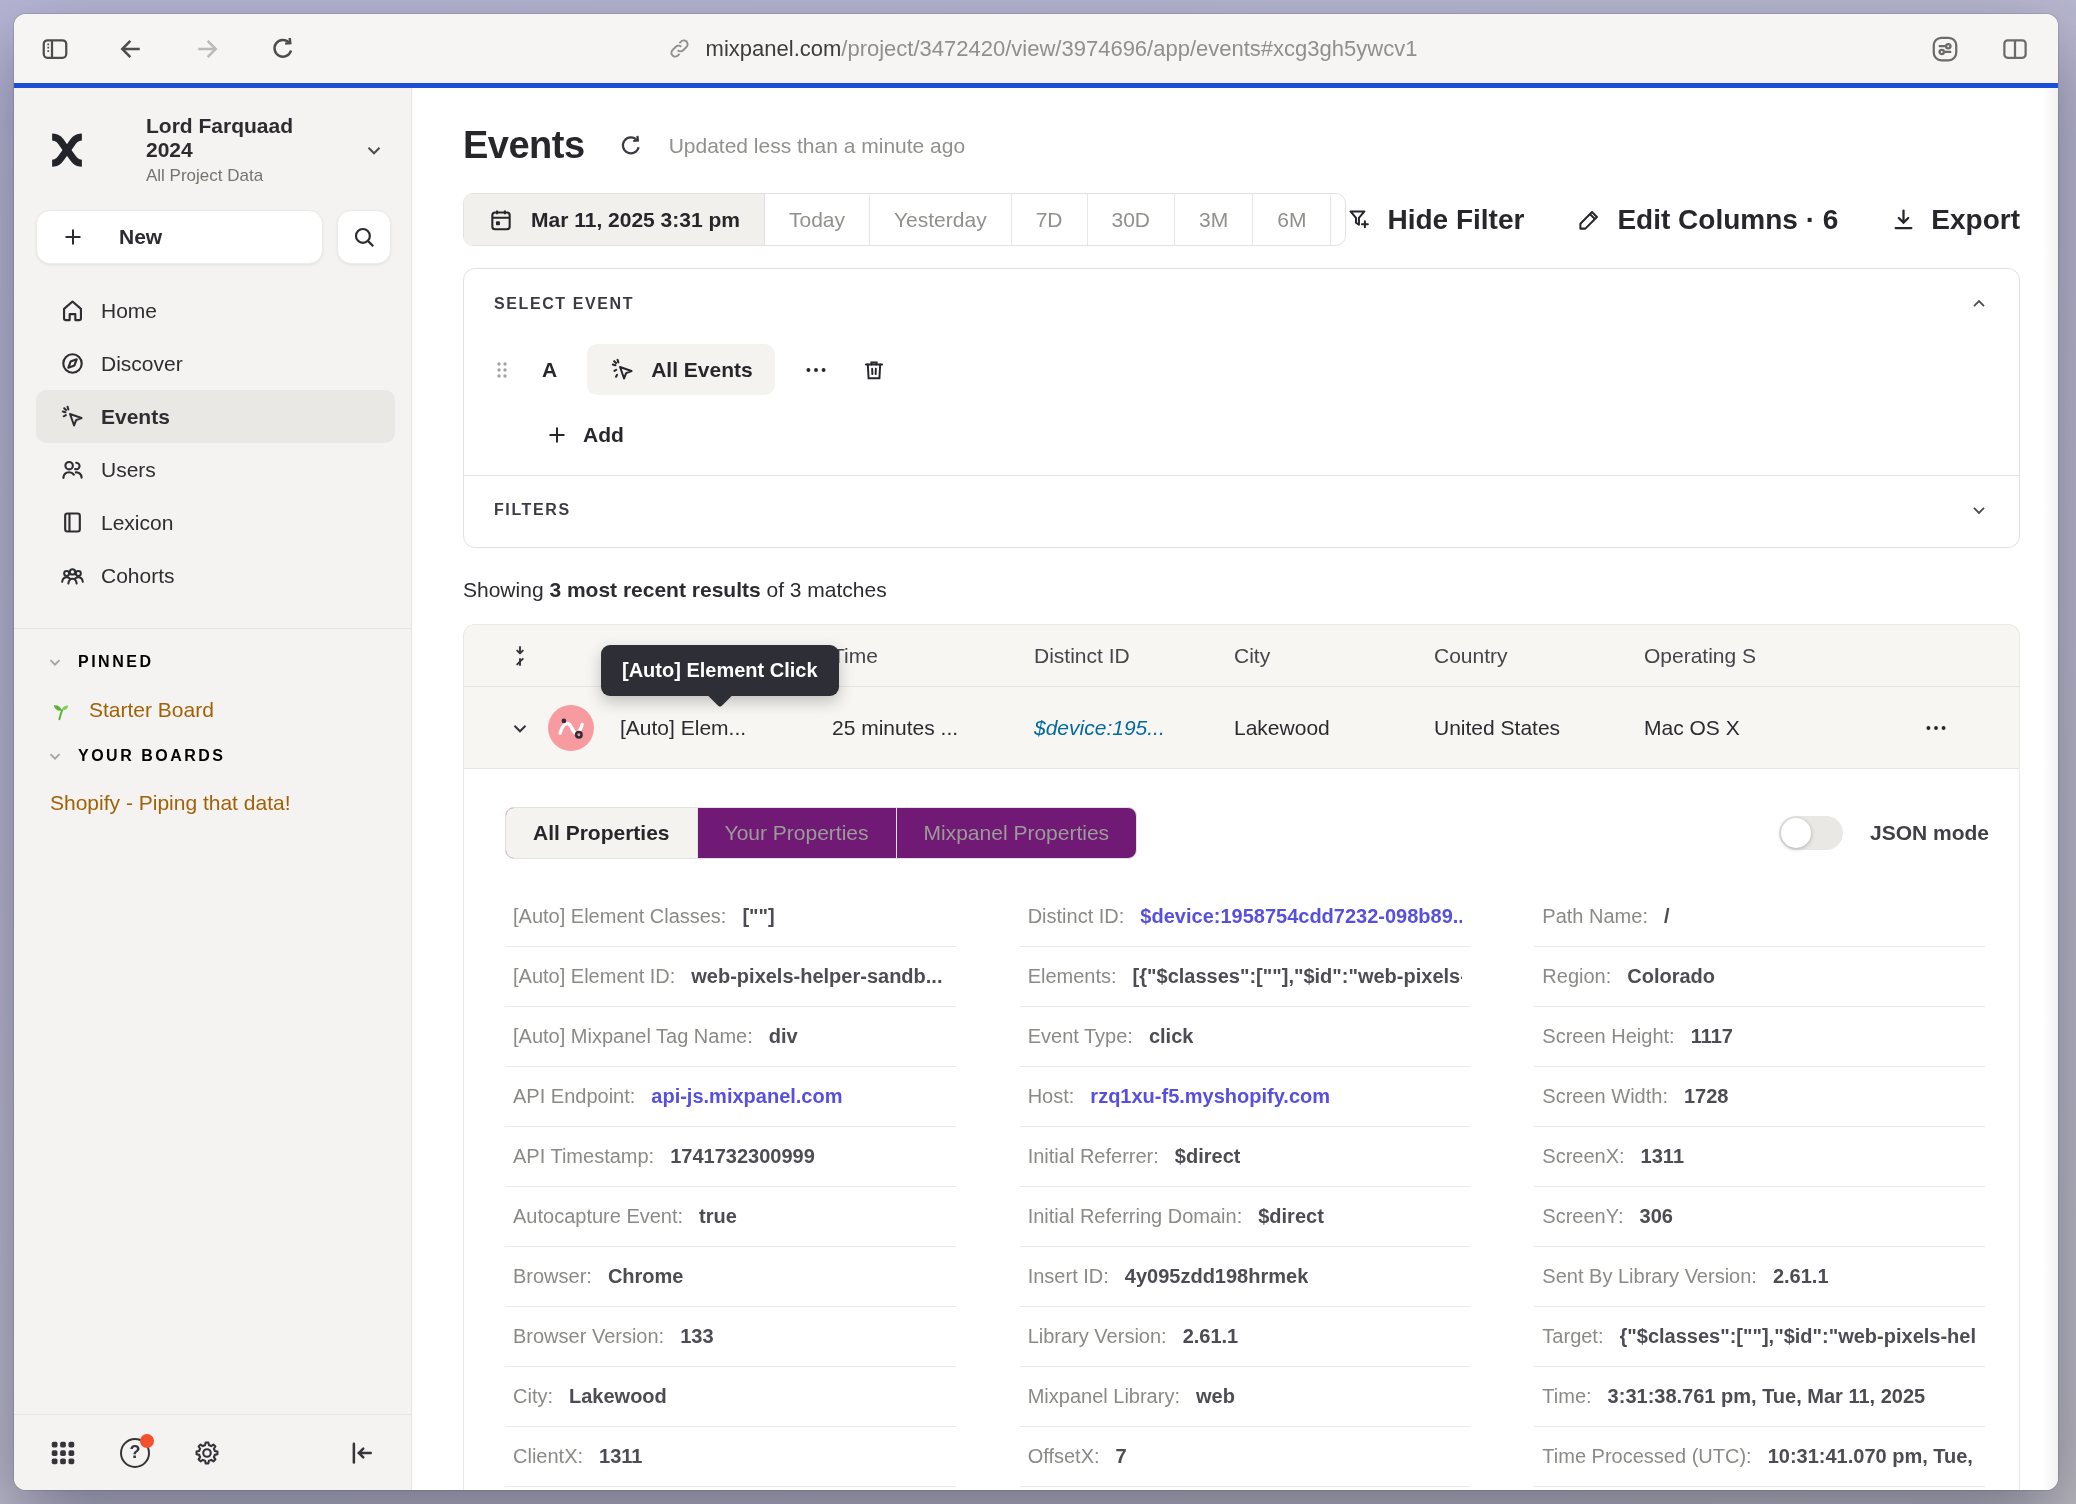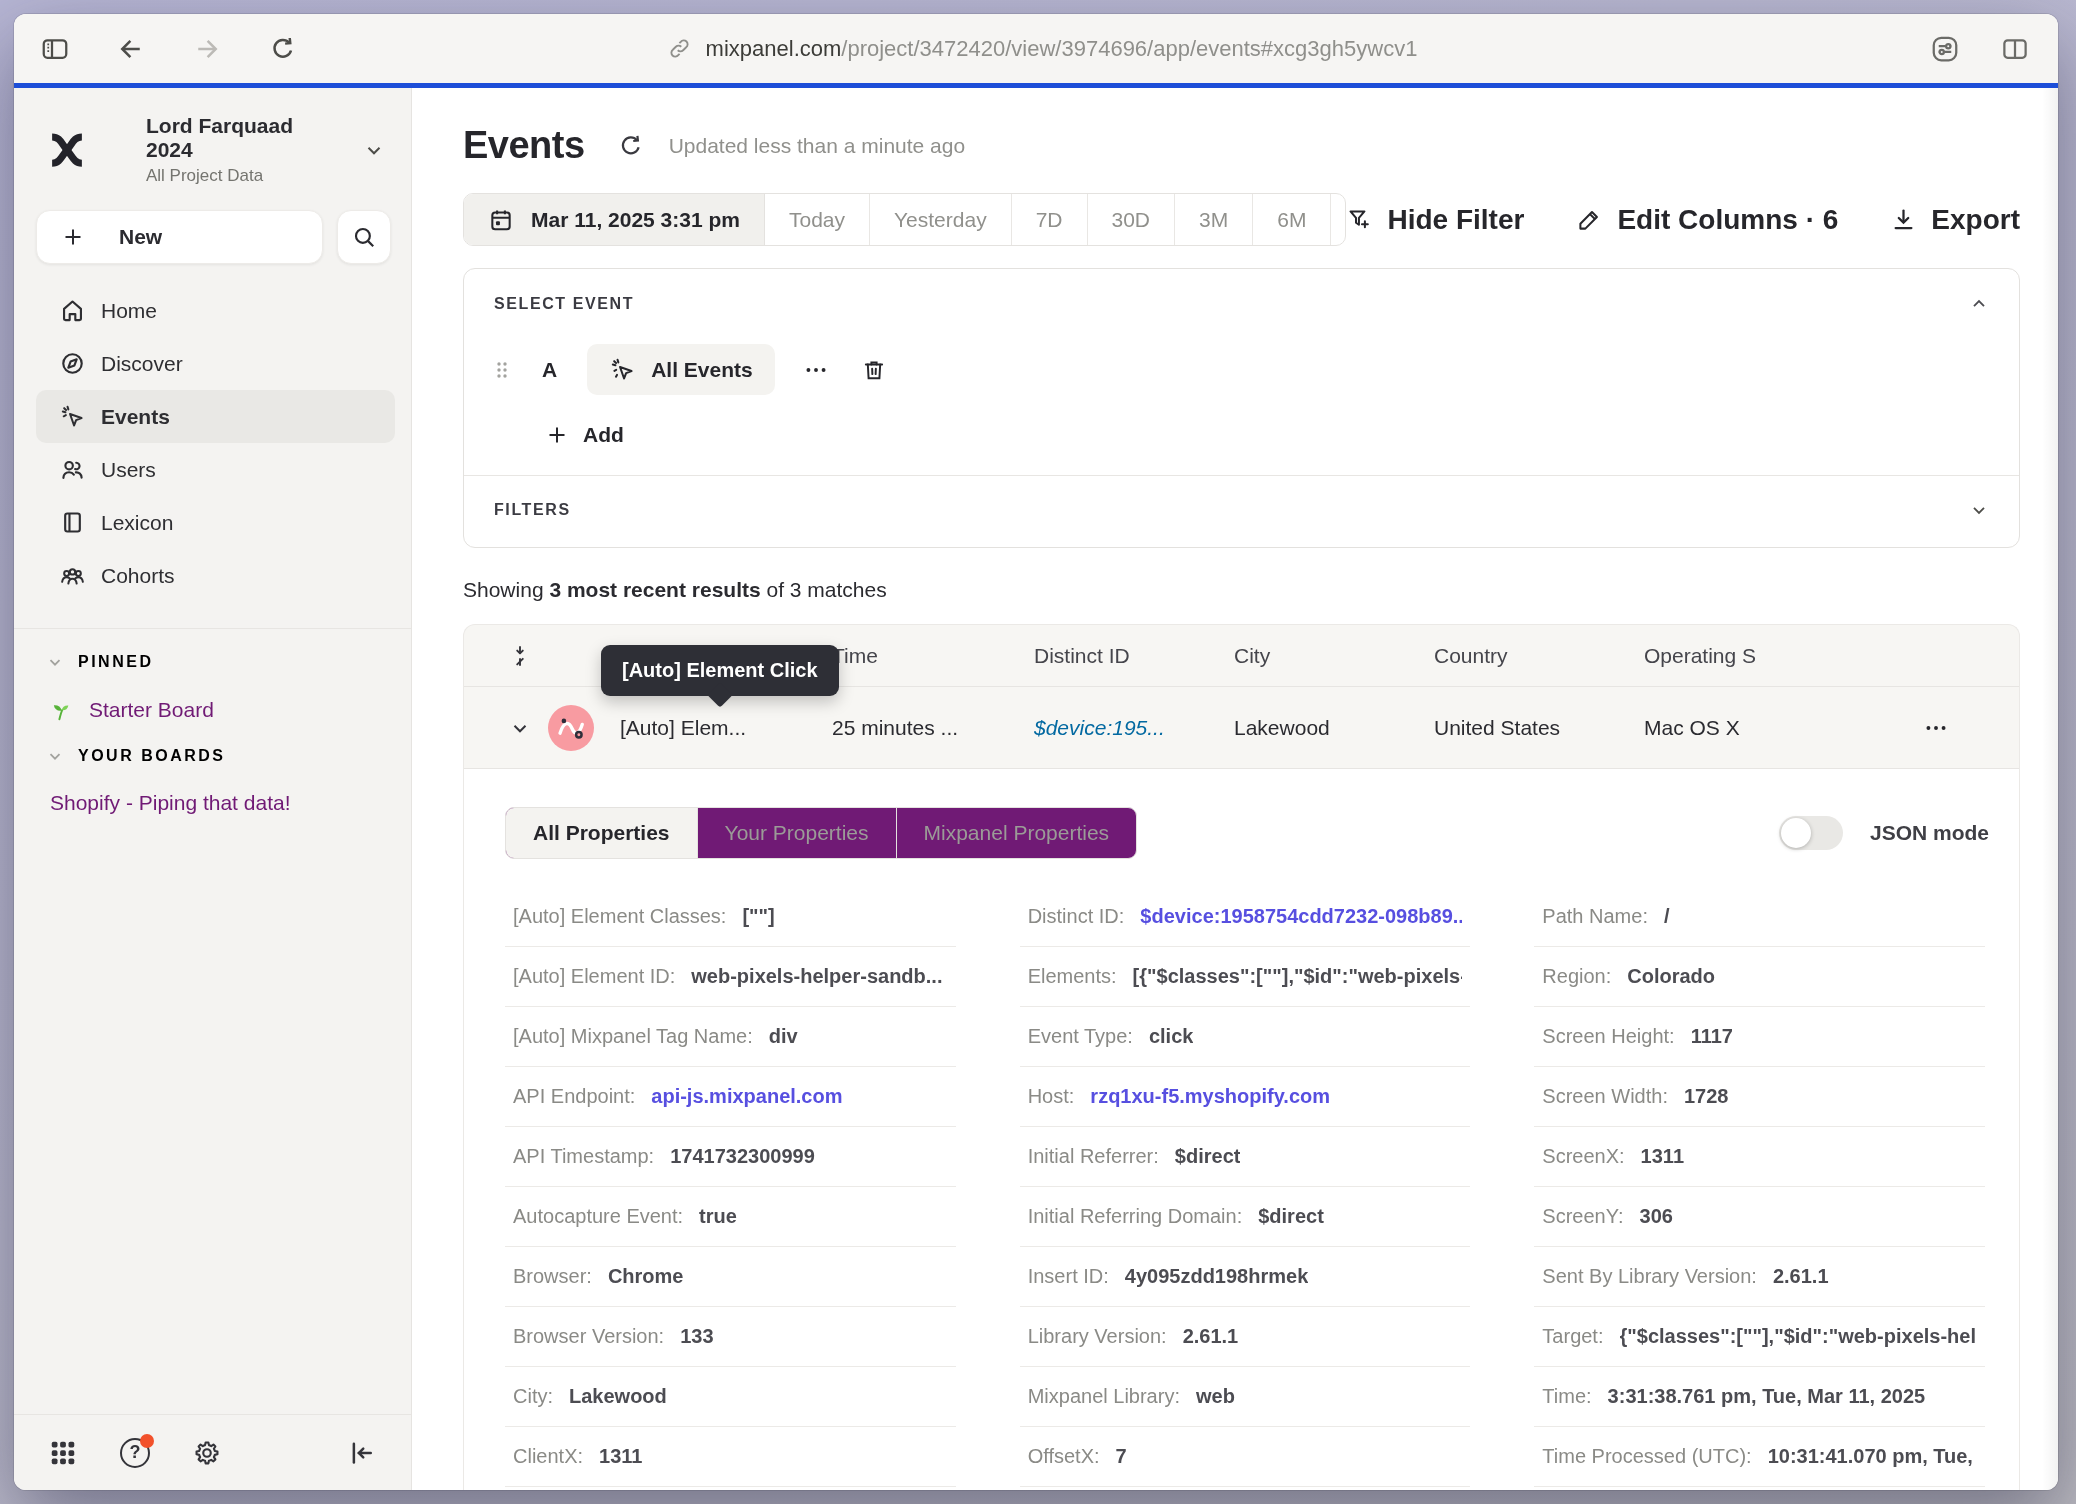--- a/index.html
+++ b/index.html
@@ -66,21 +66,21 @@
     border-radius:10px; font-size:21px; font-weight:500; color:#2e2e32; cursor:pointer;
   }
   .nav-item .nicon { color:#2e2e32; width:27px; }
   .nav-item.active { background:#e9e8e5; font-weight:600; }
 
   .side-divider { border-top:1px solid #e7e5e2; margin-top:26px; }
   .side-section { margin-top:24px; padding-left:32px; display:flex; align-items:center; gap:14px;
     font-size:16px; font-weight:700; letter-spacing:2.5px; color:#000000; }
   .side-section .chev { color:#a2a29e; }
   .board-item { margin-top:26px; padding-left:34px; display:flex; align-items:center; gap:15px;
-    font-size:21px; color:#701a75; cursor:pointer; }
+    font-size:21px; color:#a16207; cursor:pointer; }
   .board-item.plain { padding-left:36px; }
 
   .side-footer {
     margin-top:auto; border-top:1px solid #e7e5e2; height:76px; flex:0 0 76px;
     display:flex; align-items:center; gap:42px; padding:0 34px; color:#34343a;
   }
   .help-wrap { position:relative; }
   .help-circle { width:30px; height:30px; border-radius:50%; border:2.4px solid #34343a;
     display:flex; align-items:center; justify-content:center; font-size:18px; font-weight:700; }
   .help-dot { position:absolute; right:-4px; top:-4px; width:14px; height:14px; border-radius:50%;

